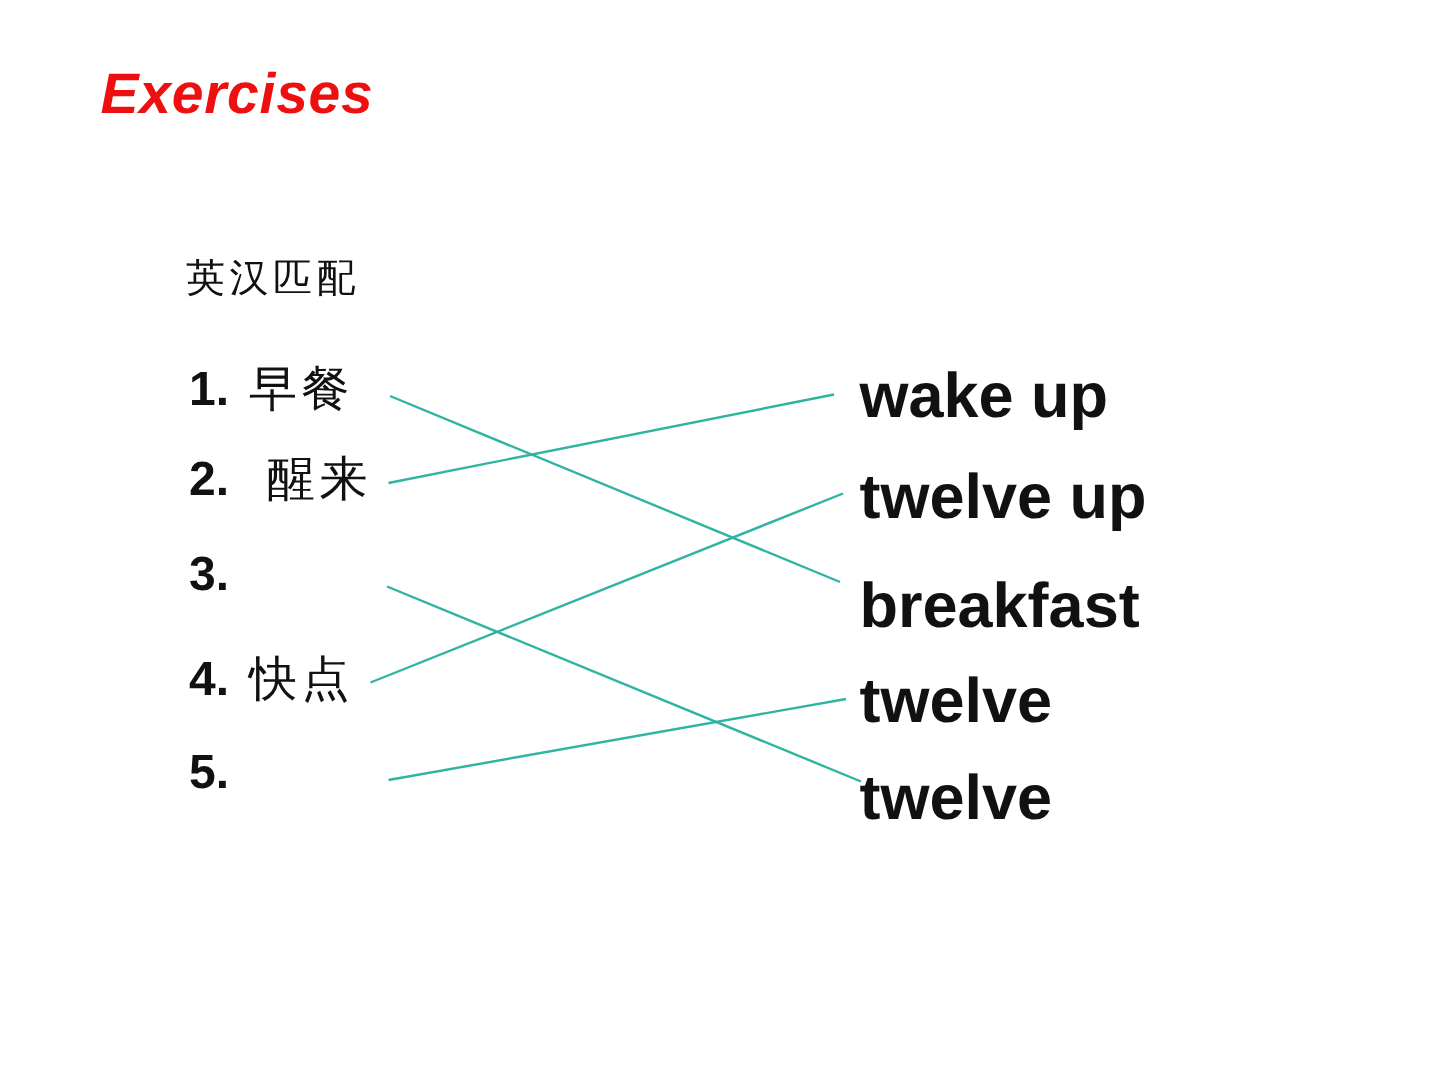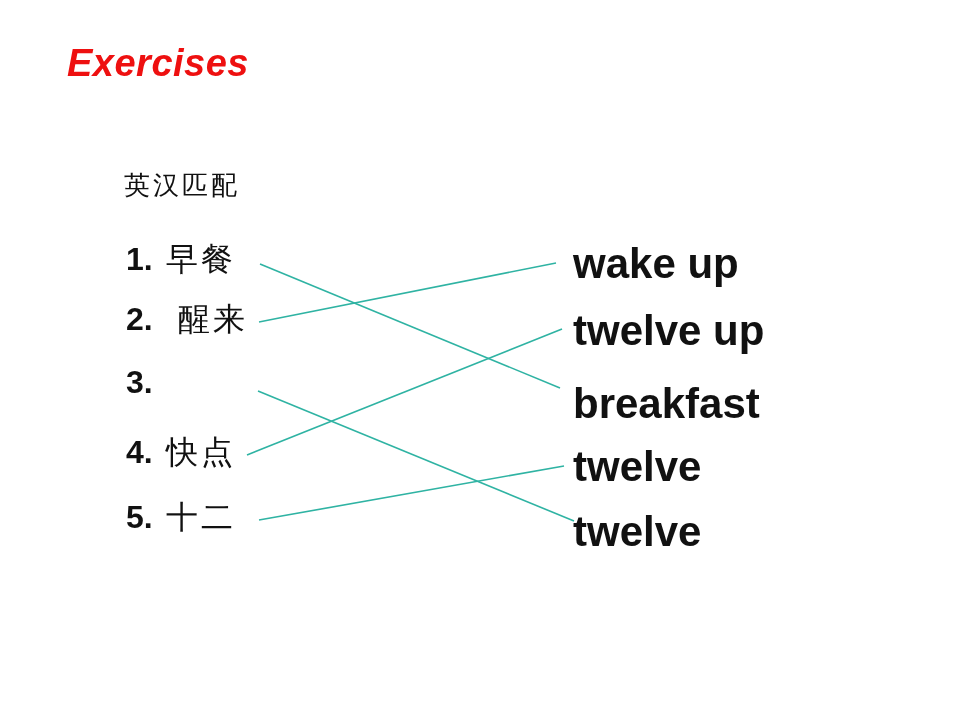--- a/index.html
+++ b/index.html
@@ -103,20 +103,19 @@
 </div>
 <div class="left-row l3">
   <span class="num">3.</span>
 </div>
 <div class="left-row l4">
   <span class="num">4.</span>
   <span class="cn">快点</span>
 </div>
 <div class="left-row l5">
   <span class="num">5.</span>
-  <span class="cn">十二</span>
 </div>
 
 <div class="right-word w1">wake up</div>
 <div class="right-word w2">twelve up</div>
 <div class="right-word w3">breakfast</div>
 <div class="right-word w4">twelve</div>
 <div class="right-word w5">twelve</div>
 
 </body></html>

